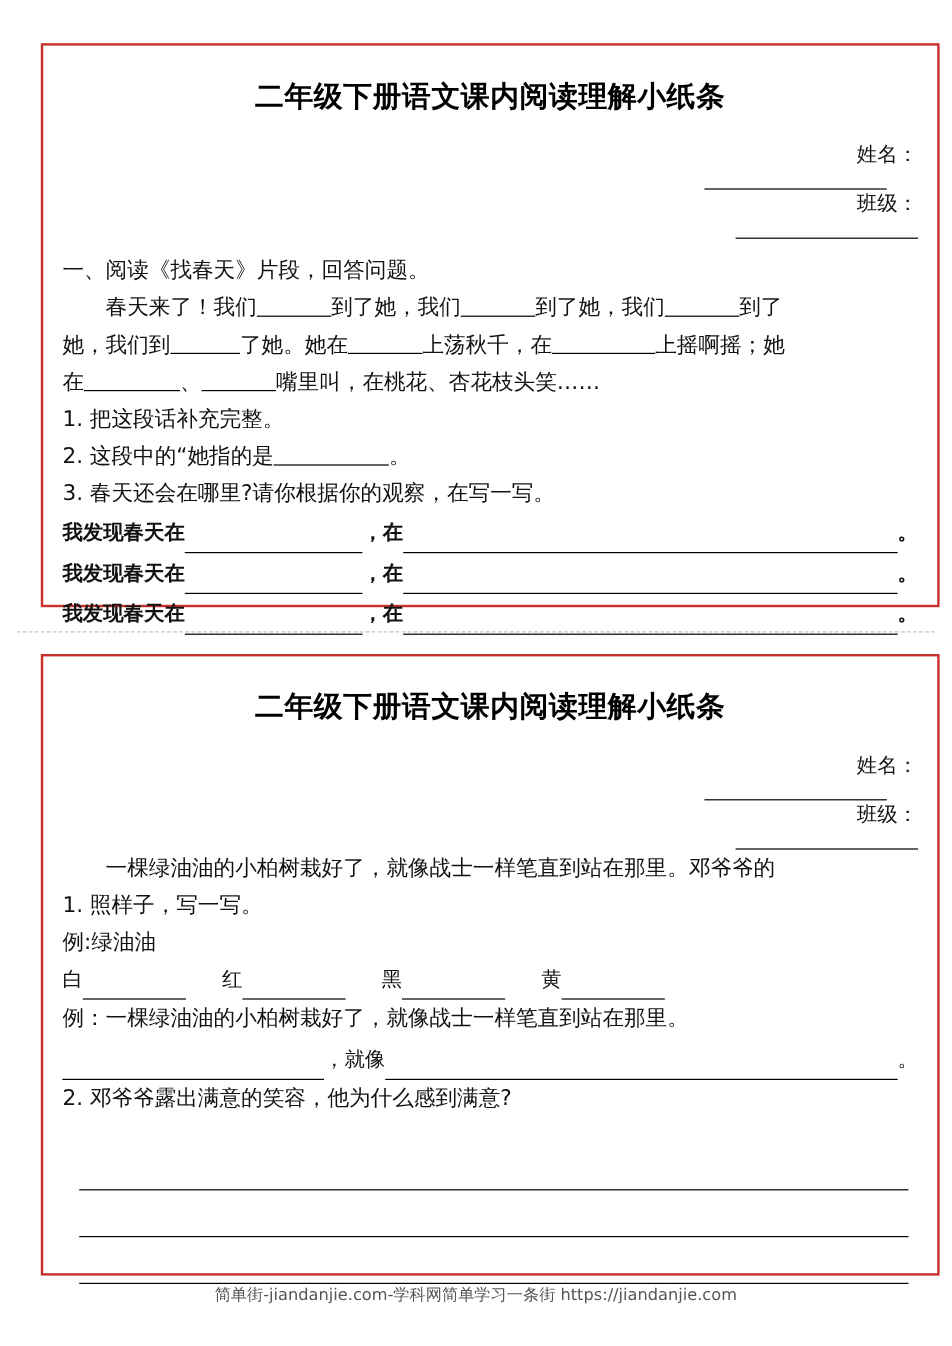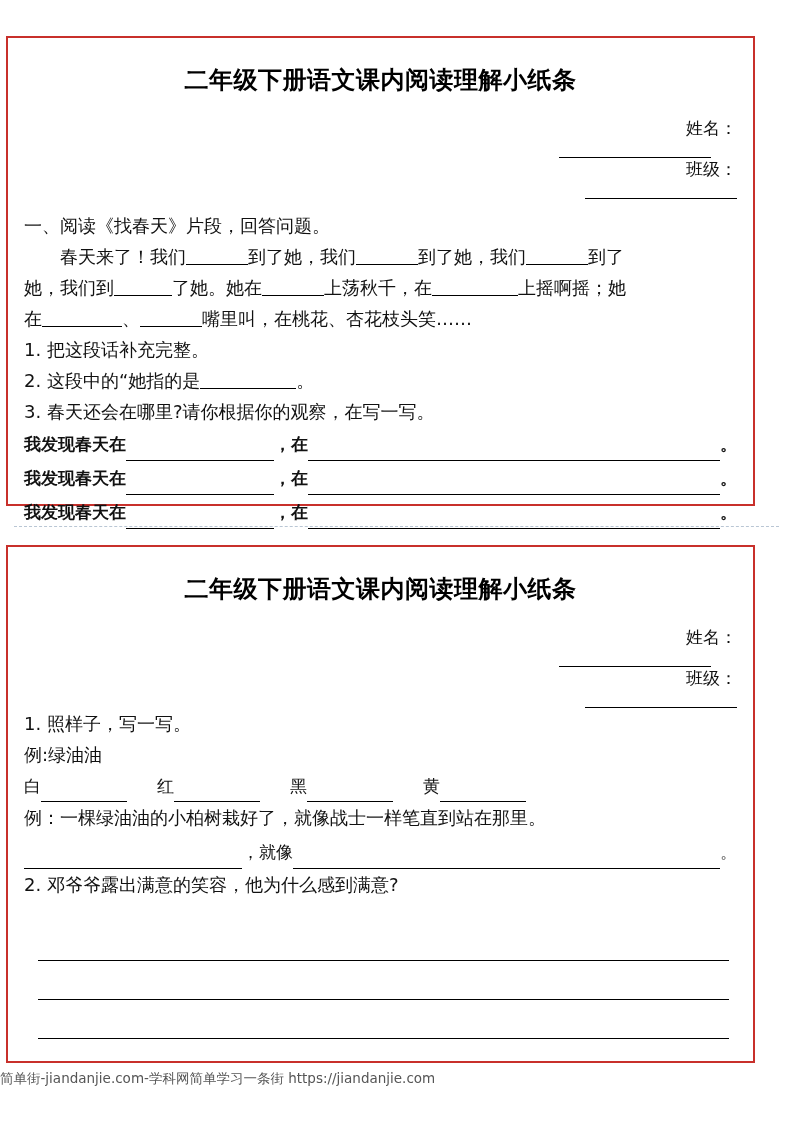--- a/index.html
+++ b/index.html
@@ -20,21 +20,21 @@
     position: absolute;
     left: 0; top: 0;
     width: 793px;
     height: 1122px;
     box-sizing: border-box;
   }
 
   
   .card {
     position: absolute;
-    left: 6px;
+    left: 34px;
     width: 749px;
     box-sizing: border-box;
     border: 2px solid #c8302b;
     background: #ffffff;
   }
   #card-1 { top: 36px;  height: 470px; }
   #card-2 { top: 545px; height: 518px; }
 
   .card-inner {
     padding: 0 16px;
@@ -145,20 +145,21 @@
     height: 0;
     border-top: 1.5px dashed #b9c6d4;
   }
 
   
   .footer {
     position: absolute;
     left: 0;
     top: 1070px;
     width: 793px;
+    text-align: center;
     font-size: 13.5px;
     color: #555555;
   }
 </style>
 </head>
 <body>
 
 <div class="page">
 
   <div class="card" id="card-1">
@@ -234,20 +235,23 @@
       <div class="doc-title">二年级下册语文课内阅读理解小纸条</div>
 
       <div class="meta-row">
         <span class="meta-label">姓名：</span>
         <span class="meta-blank blank-name"></span>
         <span class="meta-label">班级：</span>
         <span class="meta-blank blank-class"></span>
       </div>
 
 
+      <div class="line">
+        <span class="indent"></span><span>一棵绿油油的小柏树栽好了，就像战士一样笔直到站在那里。邓爷爷的</span>
+      </div>
 
 
       <div class="line">
         <span>1. 照样子，写一写。</span>
       </div>
 
       <div class="line">
         <span>例:绿油油</span>
       </div>
 

